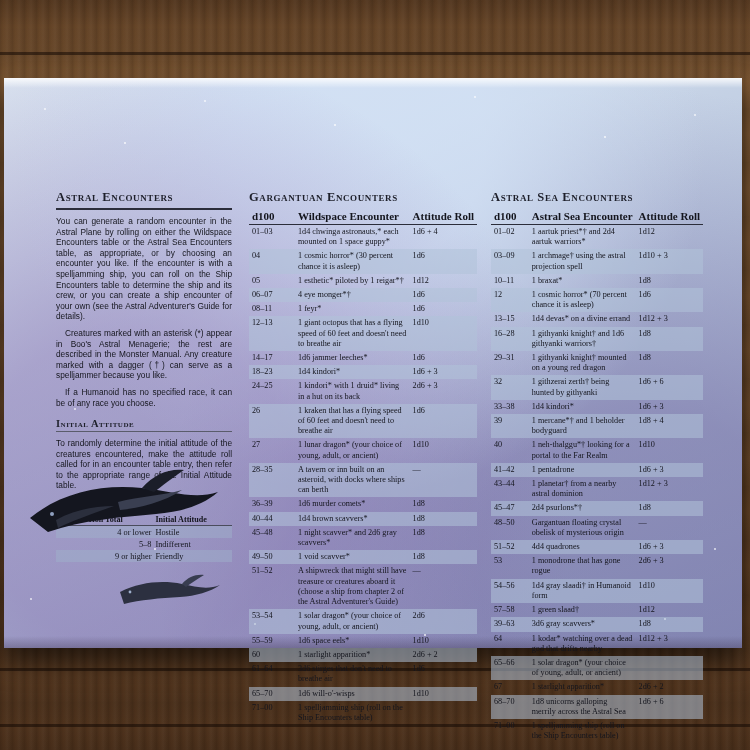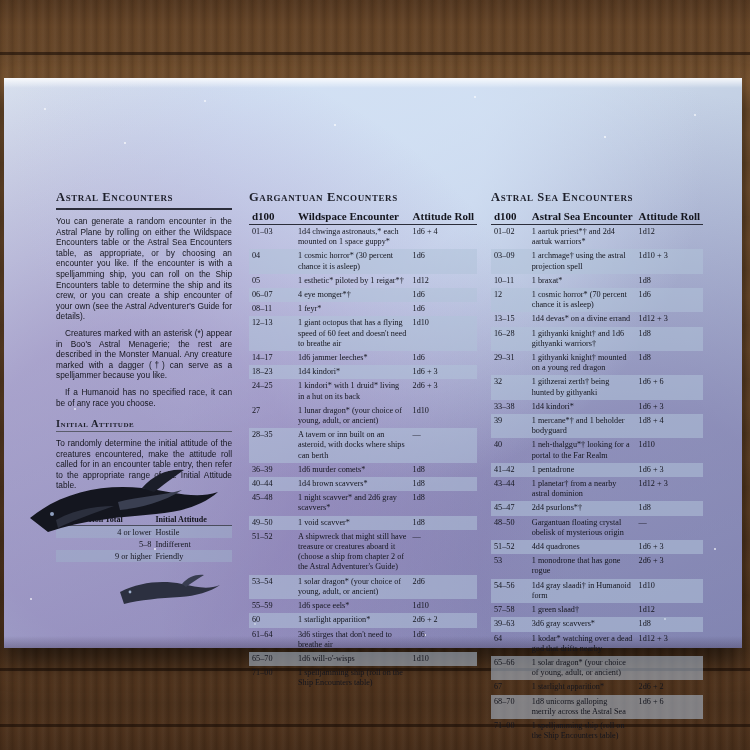--- a/index.html
+++ b/index.html
@@ -219,20 +219,25 @@
             <tr class="alt">
               <td class="d100">18–23</td>
               <td>1d4 kindori*</td>
               <td class="roll">1d6 + 3</td>
             </tr>
             <tr>
               <td class="d100">24–25</td>
               <td>1 kindori* with 1 druid* living in a hut on its back</td>
               <td class="roll">2d6 + 3</td>
             </tr>
+            <tr class="alt">
+              <td class="d100">26</td>
+              <td>1 kraken that has a flying speed of 60 feet and doesn't need to breathe air</td>
+              <td class="roll">1d6</td>
+            </tr>
             <tr>
               <td class="d100">27</td>
               <td>1 lunar dragon* (your choice of young, adult, or ancient)</td>
               <td class="roll">1d10</td>
             </tr>
             <tr class="alt">
               <td class="d100">28–35</td>
               <td>A tavern or inn built on an asteroid, with docks where ships can berth</td>
               <td class="roll">—</td>
             </tr>

